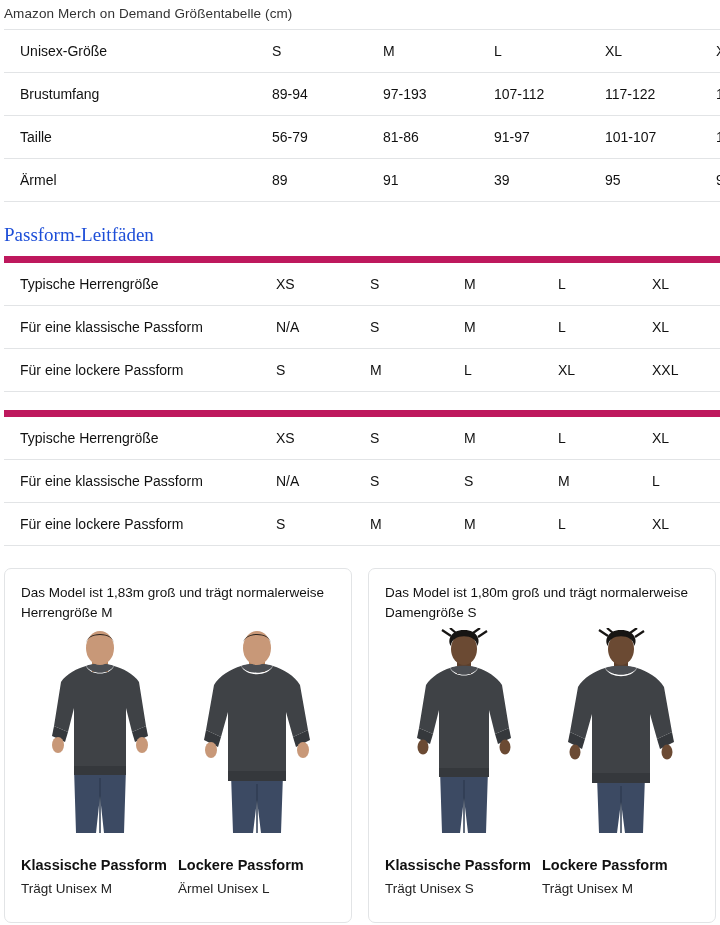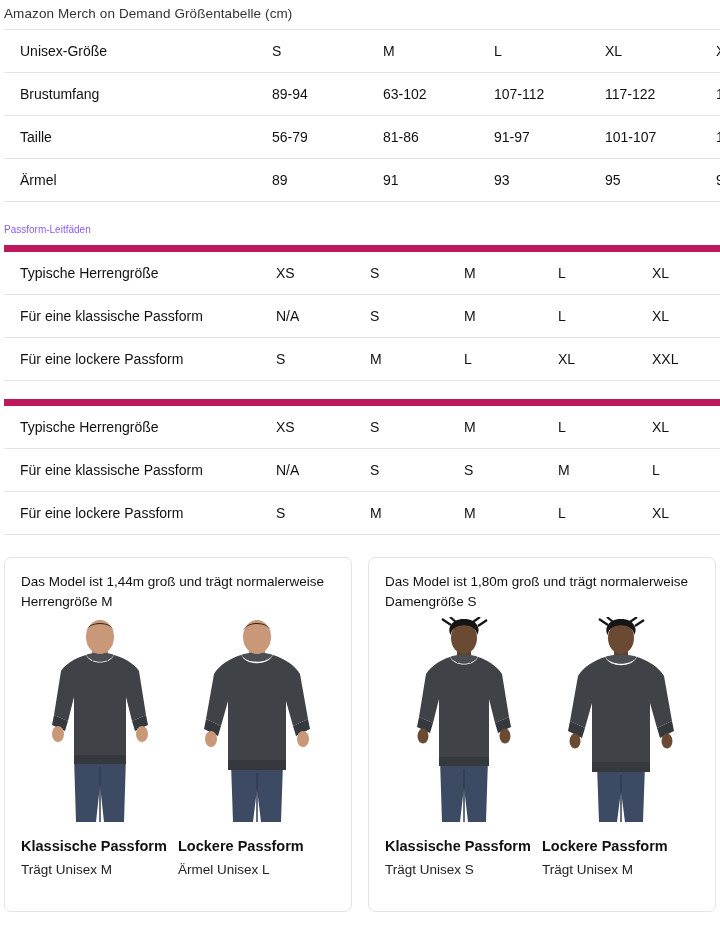--- a/index.html
+++ b/index.html
@@ -48,23 +48,24 @@
   }
   table.size-table td.val {
     width: 95px;
   }
   .note {
     font-size: 12.5px;
     color: #3d3d3d;
     padding: 12px 0 0 4px;
   }
   .section-label {
-    font-size: 10px;
-    color: #8b5cf6;
+    font-size: 19px;
+    color: #1d4ed8;
     padding: 22px 0 10px 4px;
+    font-family: Liberation Serif, serif;
   }
   table.fit-table {
     width: 712px;
     margin: 0 4px;
     border-collapse: collapse;
     table-layout: fixed;
   }
   table.fit-table td {
     font-size: 14px;
     color: #111111;
@@ -124,20 +125,21 @@
   .fit-col {
     flex: 1 1 0;
     text-align: left;
   }
   .fit-name {
     font-size: 14.5px;
     font-weight: bold;
     color: #111111;
     margin-bottom: 8px;
     white-space: nowrap;
+    margin-top: 8px;
   }
   .fit-wears {
     font-size: 13.5px;
     color: #222222;
     white-space: nowrap;
   }
   svg { display: block; }
 </style>
 </head>
 <body>
@@ -152,38 +154,38 @@
         <td class="lbl">Unisex-Größe</td>
         <td class="val">S</td>
         <td class="val">M</td>
         <td class="val">L</td>
         <td class="val">XL</td>
         <td class="val">XXL</td>
       </tr>
       <tr>
         <td class="lbl">Brustumfang</td>
         <td class="val">89-94</td>
-        <td class="val">63-102</td>
+        <td class="val">97-193</td>
         <td class="val">107-112</td>
         <td class="val">117-122</td>
         <td class="val">127-132</td>
       </tr>
       <tr>
         <td class="lbl">Taille</td>
         <td class="val">56-79</td>
         <td class="val">81-86</td>
         <td class="val">91-97</td>
         <td class="val">101-107</td>
         <td class="val">112-117</td>
       </tr>
       <tr>
         <td class="lbl">Ärmel</td>
         <td class="val">89</td>
         <td class="val">91</td>
-        <td class="val">93</td>
+        <td class="val">39</td>
         <td class="val">95</td>
         <td class="val">96.5</td>
       </tr>
     </tbody>
   </table>
 
 
   <div class="section-label">Passform-Leitfäden</div>
 
   <table class="fit-table">
@@ -248,21 +250,21 @@
         <td class="val">L</td>
         <td class="val">XL</td>
 
       </tr>
     </tbody>
   </table>
 
   <div class="models-row">
 
     <div class="model-card">
-      <div class="model-caption">Das Model ist 1,44m groß und trägt normalerweise Herrengröße M</div>
+      <div class="model-caption">Das Model ist 1,83m groß und trägt normalerweise Herrengröße M</div>
       <div class="figures">
 
         <div class="figure">
           <svg viewBox="0 0 140 205" width="140" height="205">
 
             <path d="M44 140 L96 140 L94 205 L74 205 L70 168 L66 205 L46 205 Z" fill="#3c4a63"></path>
             <path d="M70 150 L70 205" stroke="#2f3c52" stroke-width="1.5" fill="none"></path>
 
             <path d="M62 30 L78 30 L78 44 L62 44 Z" fill="#b9865f"></path>
 

